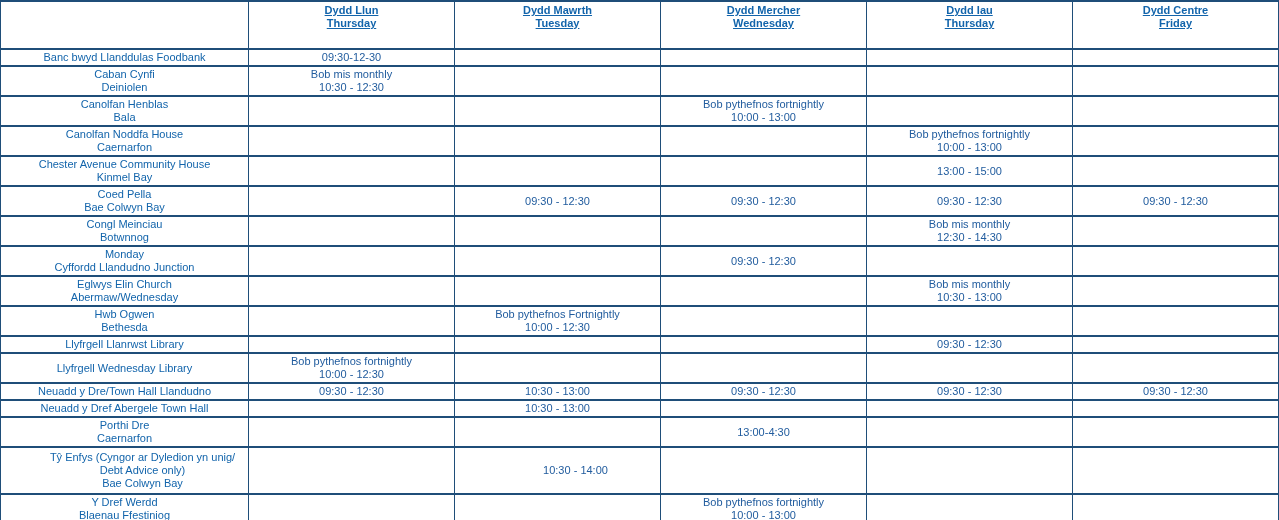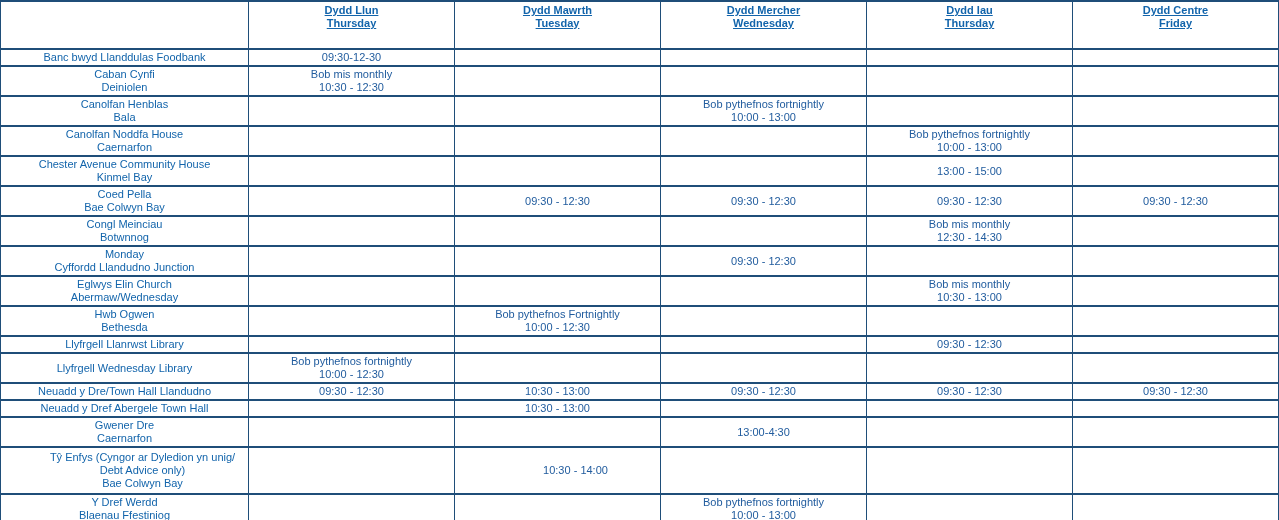--- a/index.html
+++ b/index.html
@@ -291,21 +291,21 @@
         <td class="time-cell"></td>
         <td class="time-cell">
           <div>10:30 - 13:00</div>
         </td>
         <td class="time-cell"></td>
         <td class="time-cell"></td>
         <td class="time-cell"></td>
       </tr>
       <tr>
         <th class="row-label">
-          <div>Gwener Dre</div>
+          <div>Porthi Dre</div>
           <div>Caernarfon</div>
         </th>
         <td class="time-cell"></td>
         <td class="time-cell"></td>
         <td class="time-cell">
           <div>13:00-4:30</div>
         </td>
         <td class="time-cell"></td>
         <td class="time-cell"></td>
       </tr>

